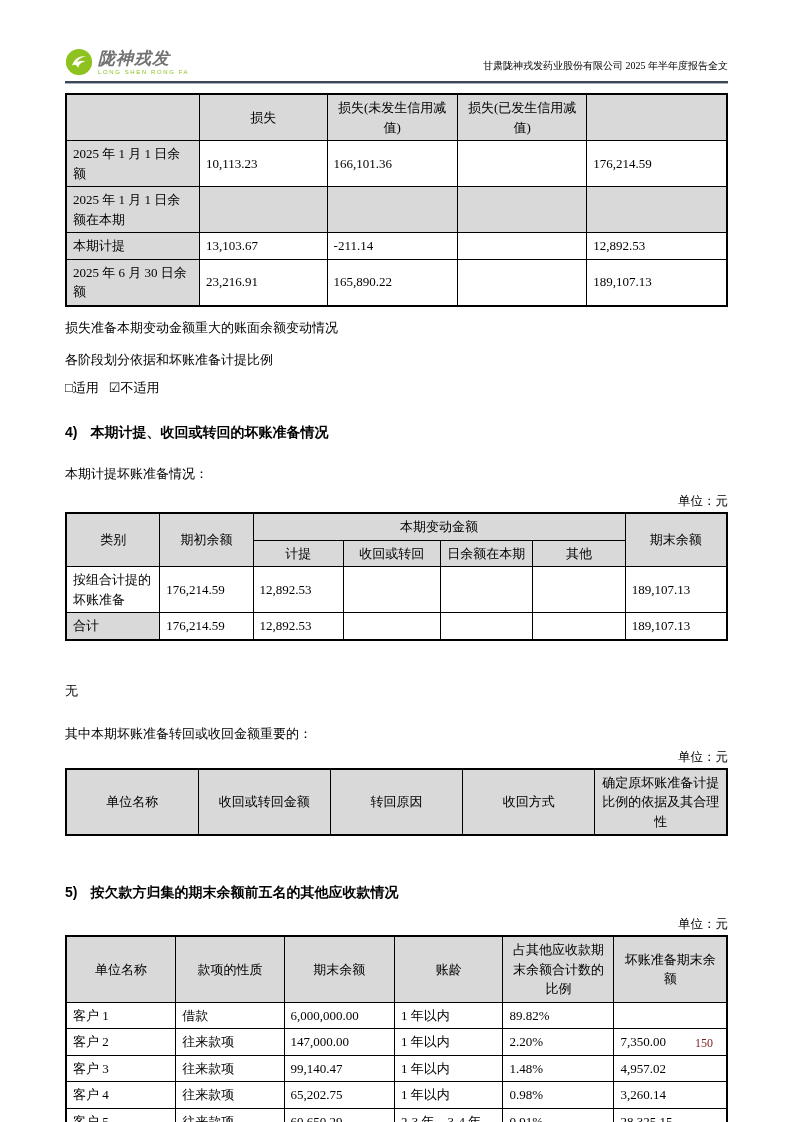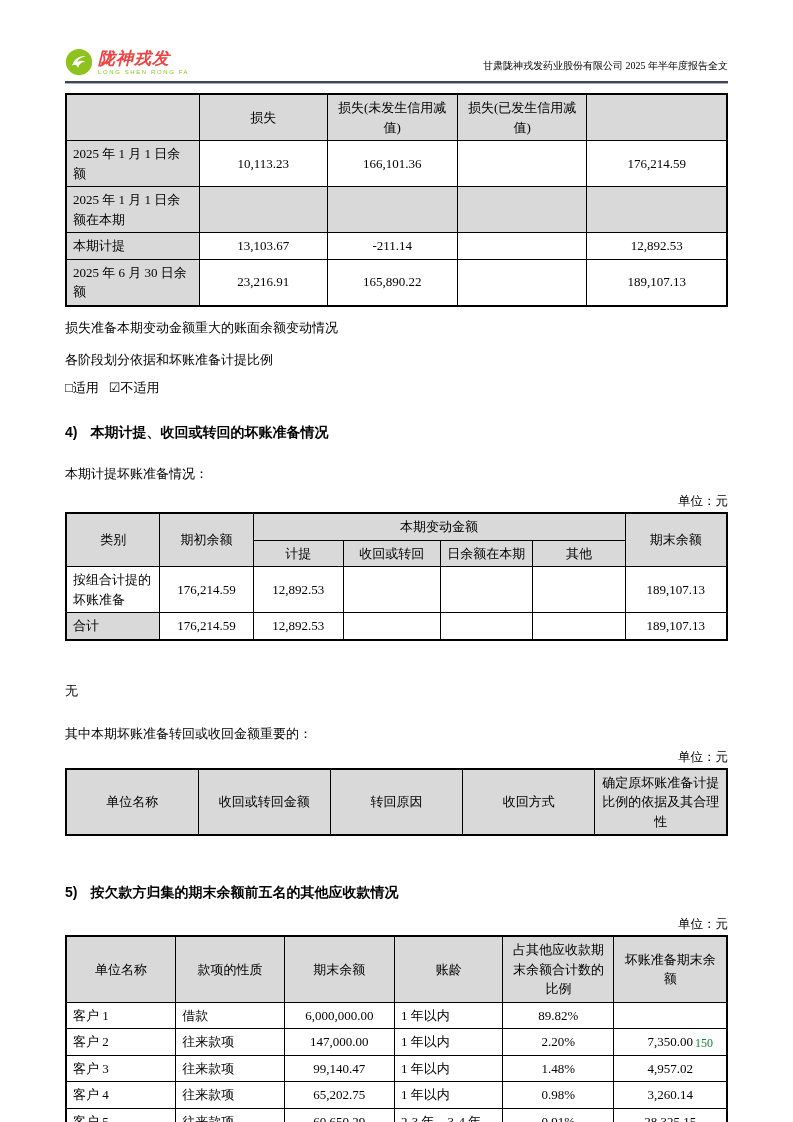--- a/index.html
+++ b/index.html
@@ -13,51 +13,51 @@
     color: #000000;
     overflow: hidden;
   }
   .content { margin: 0 65px; width: 663px; }
 
   
   .hdr { display: flex; justify-content: space-between; align-items: flex-end; padding-top: 48px; }
   .brand { display: flex; align-items: center; gap: 5px; }
   .logo-circle { width: 28px; height: 28px; display: inline-block; }
   .brand-text { display: flex; flex-direction: column; line-height: 1; }
-  .brand-cn { font-family: "Liberation Sans", "DejaVu Sans", sans-serif; font-weight: bold; font-size: 17px; color: #ef4444; letter-spacing: 1px; font-style: italic; }
+  .brand-cn { font-family: "Liberation Sans", "DejaVu Sans", sans-serif; font-weight: bold; font-size: 17px; color: #737373; letter-spacing: 1px; font-style: italic; }
   .brand-en { font-family: "Liberation Sans", "DejaVu Sans", sans-serif; font-size: 6px; color: #8dc21f; letter-spacing: 1.6px; margin-top: 2px; }
   .doc-title { font-size: 10px; padding-bottom: 3px; }
   .hdr-rule { margin-top: 5px; height: 3px; background: #3d4658; border-bottom: 1px solid #aab0bc; }
 
   
   table.tbl { width: 100%; border-collapse: collapse; border: 2px solid #000; table-layout: fixed; }
   table.tbl td { border: 1px solid #000; font-size: 13px; line-height: 1.5; padding: 3px 6px; vertical-align: middle; word-break: break-all; }
   td.gray { background: #d9d9d9; }
   .tc { text-align: center; }
   .tl { text-align: left; }
-  .tr { text-align: center; }
+  .tr { text-align: left; }
   .t1 { margin-top: 9px; }
   .t2, .t3, .t4 { margin-top: 2px; }
 
   
   .note { font-size: 13px; margin-top: 11px; line-height: 1.5; }
   .first-note { margin-top: 13px; }
   .check-line { font-size: 13px; margin-top: 9px; }
   .check-line .cb { margin-right: 10px; }
   .sec { font-size: 14px; font-weight: bold; margin-top: 27px; font-family: "Liberation Sans", "DejaVu Sans", sans-serif; }
   .sec .sec-no { margin-right: 13px; }
   .intro { margin-top: 22px; }
   .unit { font-size: 12.5px; text-align: right; margin-top: 10px; margin-bottom: 2px; }
   .none-line { font-size: 13px; margin-top: 40px; }
   .recover-line { margin-top: 24px; }
   .unit-tight { margin-top: 5px; }
   .sec5 { margin-top: 48px; }
   .unit5 { margin-top: 14px; }
 
-  .page-no { position: absolute; top: 1036px; right: 80px; font-size: 12px; color: #15803d; }
+  .page-no { position: absolute; top: 1036px; right: 80px; font-size: 12px; color: #7f1d1d; }
 </style>
 </head>
 <body>
 
 <div class="page">
   <div class="content">
 
     <div class="hdr">
       <div class="brand">
         <span class="logo-circle">

